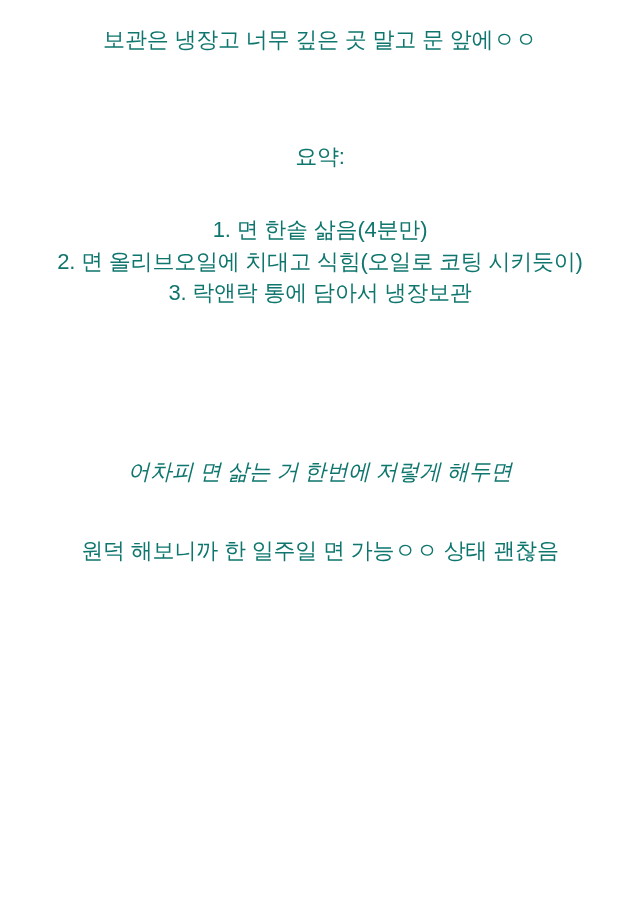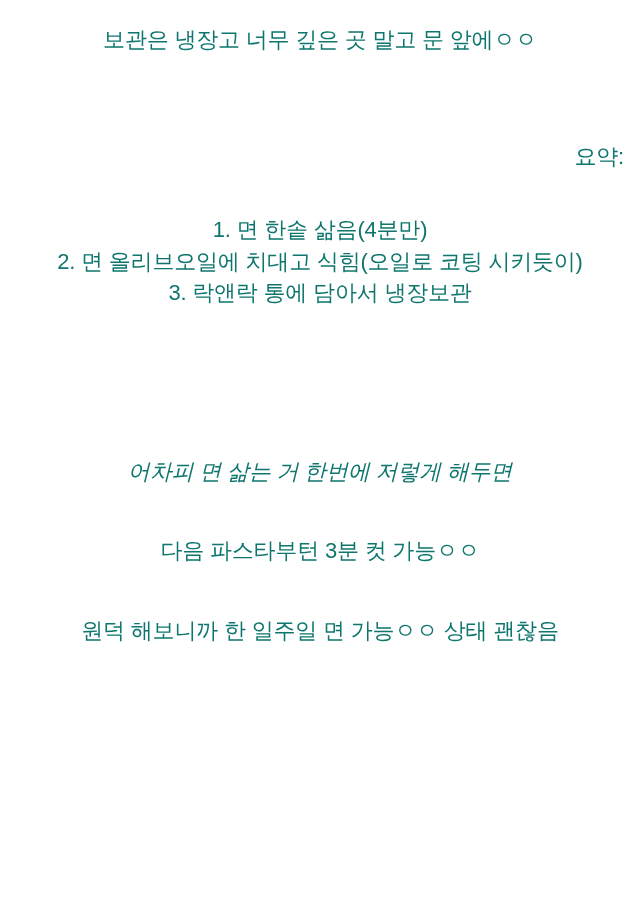--- a/index.html
+++ b/index.html
@@ -24,21 +24,21 @@
   .line {
     text-align: center;
     font-size: 22px;
     line-height: 1.42;
     letter-spacing: -0.2px;
     color: #0f766e;
     white-space: pre-wrap;
     word-break: keep-all;
   }
   .block-intro { margin-top: 24px; }
-  .block-summary-title { margin-top: 86px; text-align: right; }
+  .block-summary-title { margin-top: 86px; }
   .block-step { }
   .block-step-1 { margin-top: 42px; }
   .block-outro-1 { margin-top: 148px; font-style: italic; }
   .block-outro { margin-top: 48px; }
   .steps { margin: 0; padding: 0; }
 </style>
 </head>
 <body>
 
 <div class="page">
@@ -47,16 +47,15 @@
 
   <div class="line block-summary-title">요약:</div>
 
   <div class="steps">
     <div class="line block-step block-step-1">1. 면 한솥 삶음(4분만)</div>
     <div class="line block-step">2. 면 올리브오일에 치대고 식힘(오일로 코팅 시키듯이)</div>
     <div class="line block-step">3. 락앤락 통에 담아서 냉장보관</div>
   </div>
 
   <div class="line block-outro-1">어차피 면 삶는 거 한번에 저렇게 해두면</div>
-  <div class="line block-outro">다음 파스타부턴 3분 컷 가능ㅇㅇ</div>
   <div class="line block-outro">원덕 해보니까 한 일주일 면 가능ㅇㅇ 상태 괜찮음</div>
 
 </div>
 
 </body></html>

